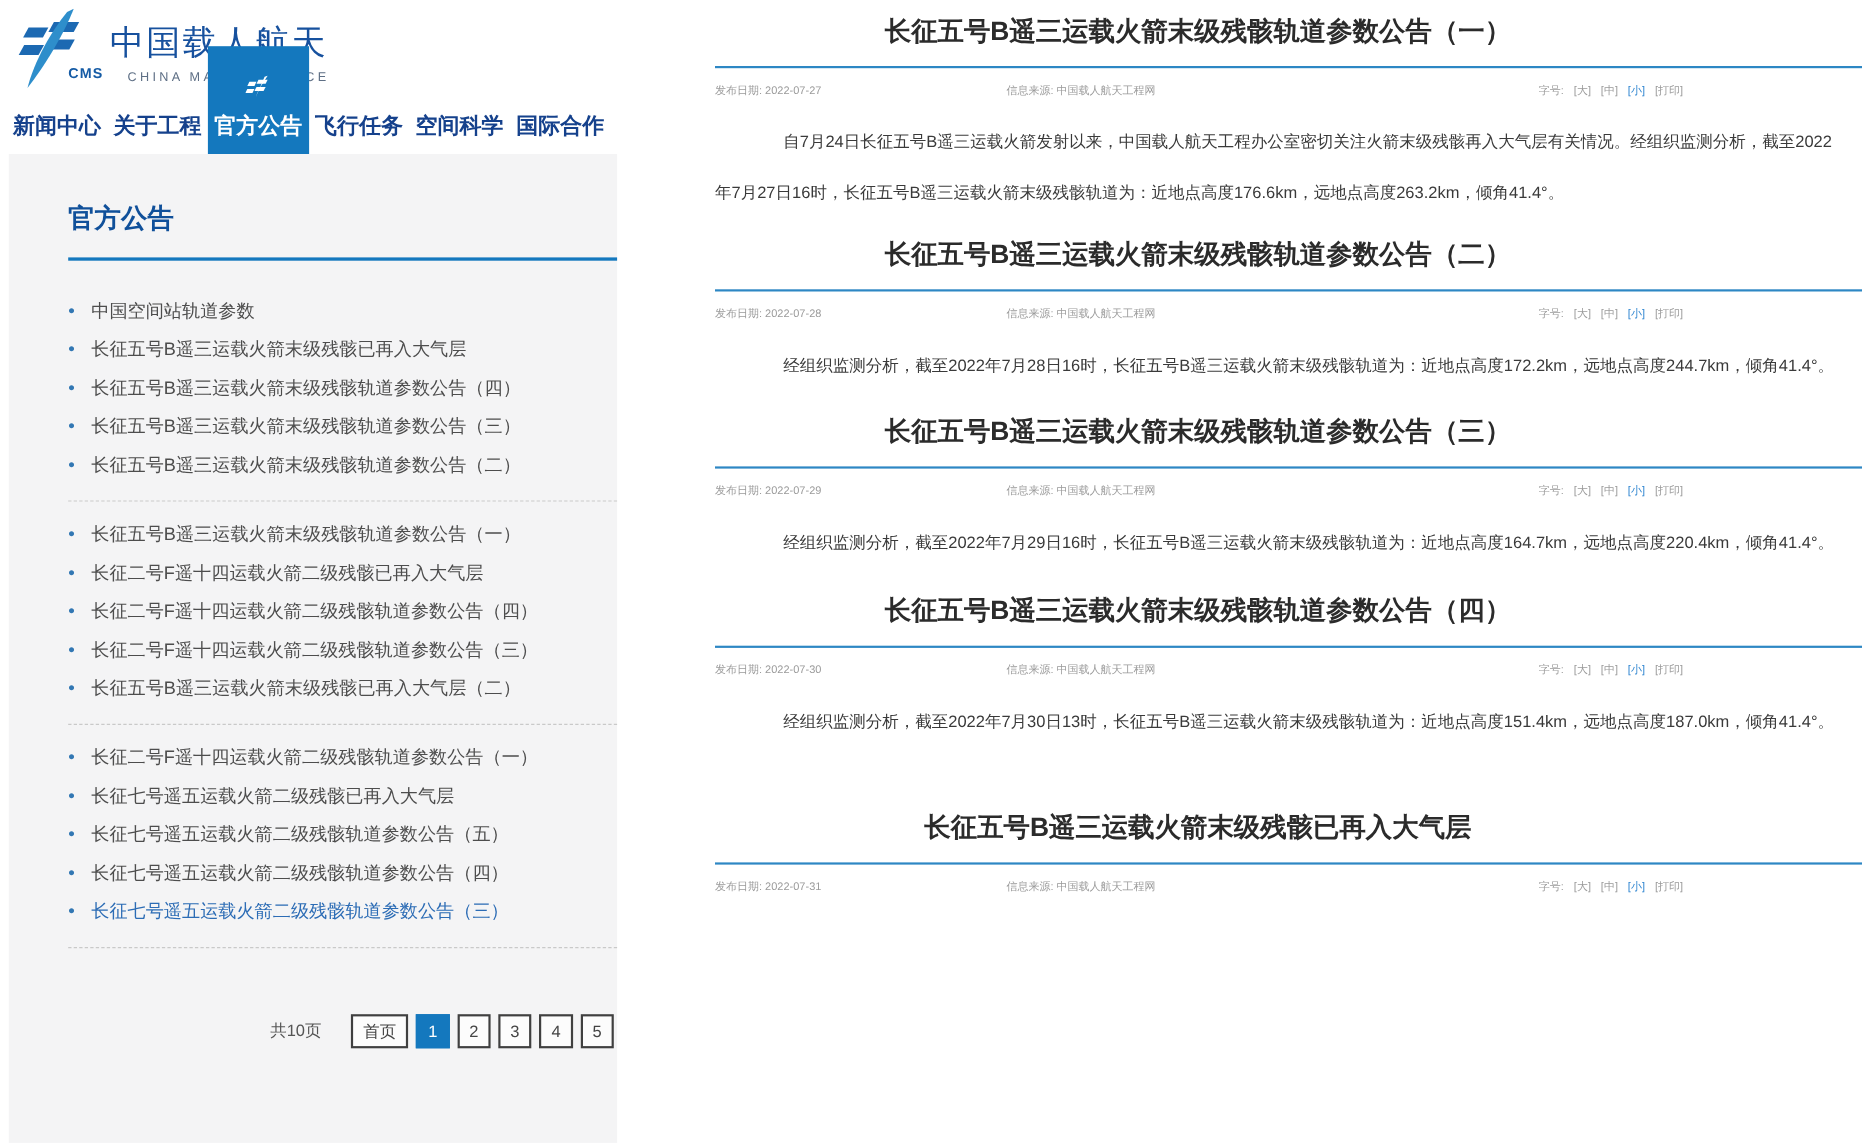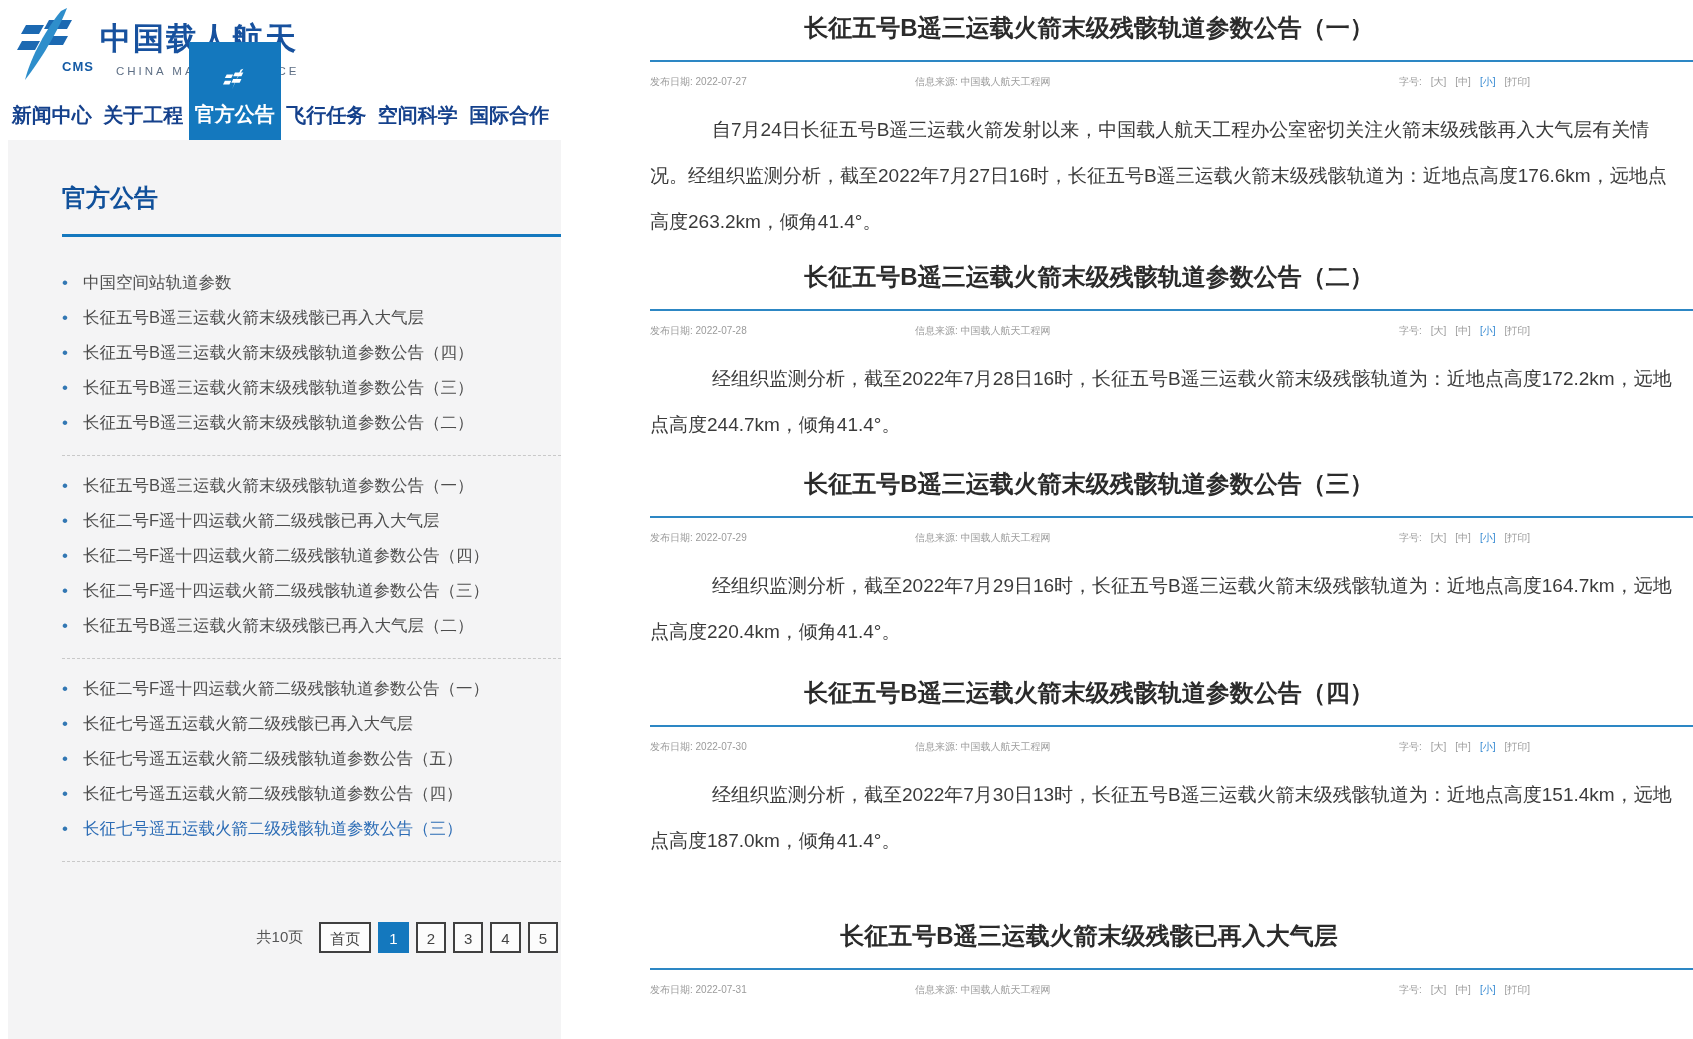--- a/index.html
+++ b/index.html
@@ -10,21 +10,21 @@
   }
   .stage { position:relative; width:1693px; height:1039px; }
 
   
   .left-pane { position:absolute; left:0; top:0; width:561px; height:100%; }
   .brand { display:flex; align-items:flex-start; padding:8px 0 0 12px; height:82px; cursor:pointer; }
   .logo-wrap { position:relative; width:78px; height:72px; }
   .logo-svg { width:78px; height:72px; display:block; }
   .cms-abbr { position:absolute; right:-4px; bottom:6px; font-size:13px; font-weight:bold; color:#155ba5; letter-spacing:1px; }
   .brand-text { margin-left:10px; padding-top:10px; }
-  .brand-title { font-size:31px; font-weight:bold; color:#17519e; letter-spacing:2px; }
+  .brand-title { font-size:31px; font-weight:normal; color:#17519e; letter-spacing:2px; }
   .brand-sub { font-size:11.5px; color:#5e6f85; letter-spacing:3px; margin-top:5px; padding-left:16px; }
 
   .topnav { display:flex; align-items:flex-end; height:58px; padding:0 6px; }
   .nav-item { flex:1; text-align:center; font-size:20px; font-weight:bold; color:#15418c;
               height:50px; line-height:50px; cursor:pointer; white-space:nowrap; }
   .nav-item.active { height:98px; background:#1478be; color:#fff; display:flex; flex-direction:column;
                      justify-content:flex-end; align-items:center; padding-bottom:12px; line-height:normal; }
   .nav-glyph { height:26px; display:flex; align-items:center; justify-content:center; margin-bottom:9px; }
 
   .panel { position:absolute; top:140px; left:8px; right:0; bottom:0; background:#f4f4f5; padding:42px 0 0 54px; }
@@ -32,41 +32,41 @@
   .panel-rule { margin-top:20px; border-bottom:3px solid #1478be; }
   .side-list { list-style:none; margin-top:12px; }
   .side-list.first { margin-top:28px; }
   .side-item { display:flex; align-items:center; height:35px; font-size:16.5px; color:#4d4d4d; cursor:pointer; }
   .bullet { color:#3277b3; margin-right:15px; font-size:17px; }
   .side-item.current .side-label { color:#2c6cb5; }
   .dash { border-top:1px dashed #c9c9c9; margin-top:15px; }
 
   .pager { display:flex; align-items:center; justify-content:flex-end; margin-top:60px;
            padding-right:3px; gap:7px; font-size:15px; color:#555; }
-  .pager-total { margin-right:9px; }
+  .pager-total { margin-right:20px; }
   .pg-btn { min-width:30px; height:31px; line-height:29px; text-align:right; border:2px solid #404040;
             background:#fcfcfc; color:#444; padding:0 9px; cursor:pointer; }
   .pg-btn.pg-active { background:#1478be; border-color:#1478be; color:#fff; }
 
   
   .content { position:absolute; left:650px; top:0; right:0; height:100%; overflow:hidden; }
   .post-title { font-size:24px; font-weight:bold; color:#2b2b2b; text-align:center; padding-right:165px; }
   .post:nth-of-type(1) .post-title { margin-top:12px; }
   .post:nth-of-type(2) .post-title { margin-top:16px; }
   .post:nth-of-type(3) .post-title { margin-top:20px; }
   .post:nth-of-type(4) .post-title { margin-top:22px; }
   .post:nth-of-type(5) .post-title { margin-top:56px; }
   .post-rule { border-bottom:2px solid #2d87c4; margin-top:16px; }
   .post-meta { display:flex; align-items:center; margin-top:13px; font-size:10px; color:#9b9b9b; padding-right:163px; }
   .m-date { width:265px; }
   .m-source { flex:1; }
   .m-sizer { display:flex; gap:9px; align-items:flex-end; }
   .sz { color:#9b9b9b; cursor:pointer; }
   .sz.sz-active { color:#2e85d0; }
-  .post-body { margin-top:18px; font-size:19px; line-height:46px; color:#3a3a3a; text-indent:62px; padding-right:15px; }
+  .post-body { margin-top:18px; font-size:15px; line-height:46px; color:#3a3a3a; text-indent:62px; padding-right:15px; }
   .post:nth-of-type(5) .post-body { margin-top:80px; }
 </style>
 </head>
 <body>
 
 <div class="stage">
 
   <div class="left-pane">
 
     <div class="brand">

